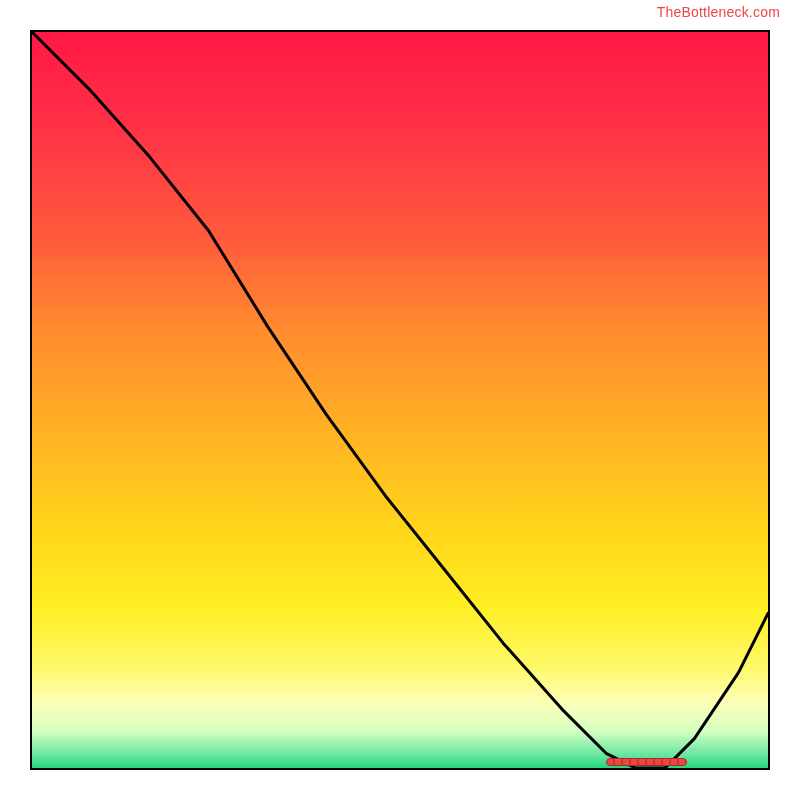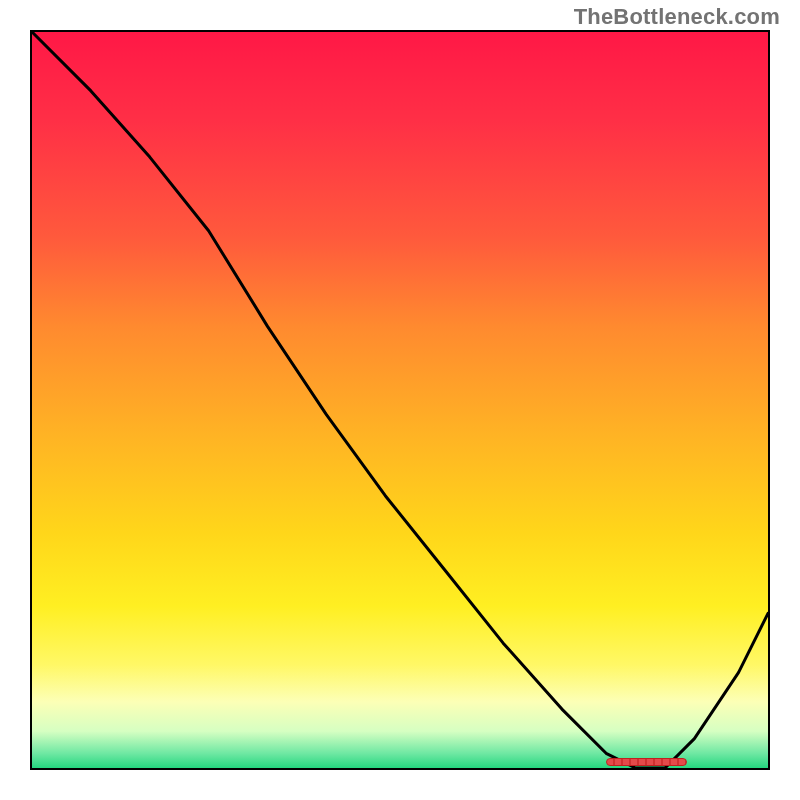--- a/index.html
+++ b/index.html
@@ -13,23 +13,23 @@
   }
   .container {
     position: relative;
     width: 800px;
     height: 800px;
   }
   .watermark {
     position: absolute;
     top: 4px;
     right: 20px;
-    color: #737373;
-    font-size: 22px;
-    font-weight: 700;
+    color: #ef4444;
+    font-size: 14px;
+    font-weight: 400;
     letter-spacing: 0.2px;
   }
   .plot-frame {
     position: absolute;
     left: 30px;
     top: 30px;
     width: 740px;
     height: 740px;
     border: 2px solid #000;
     box-sizing: border-box;

